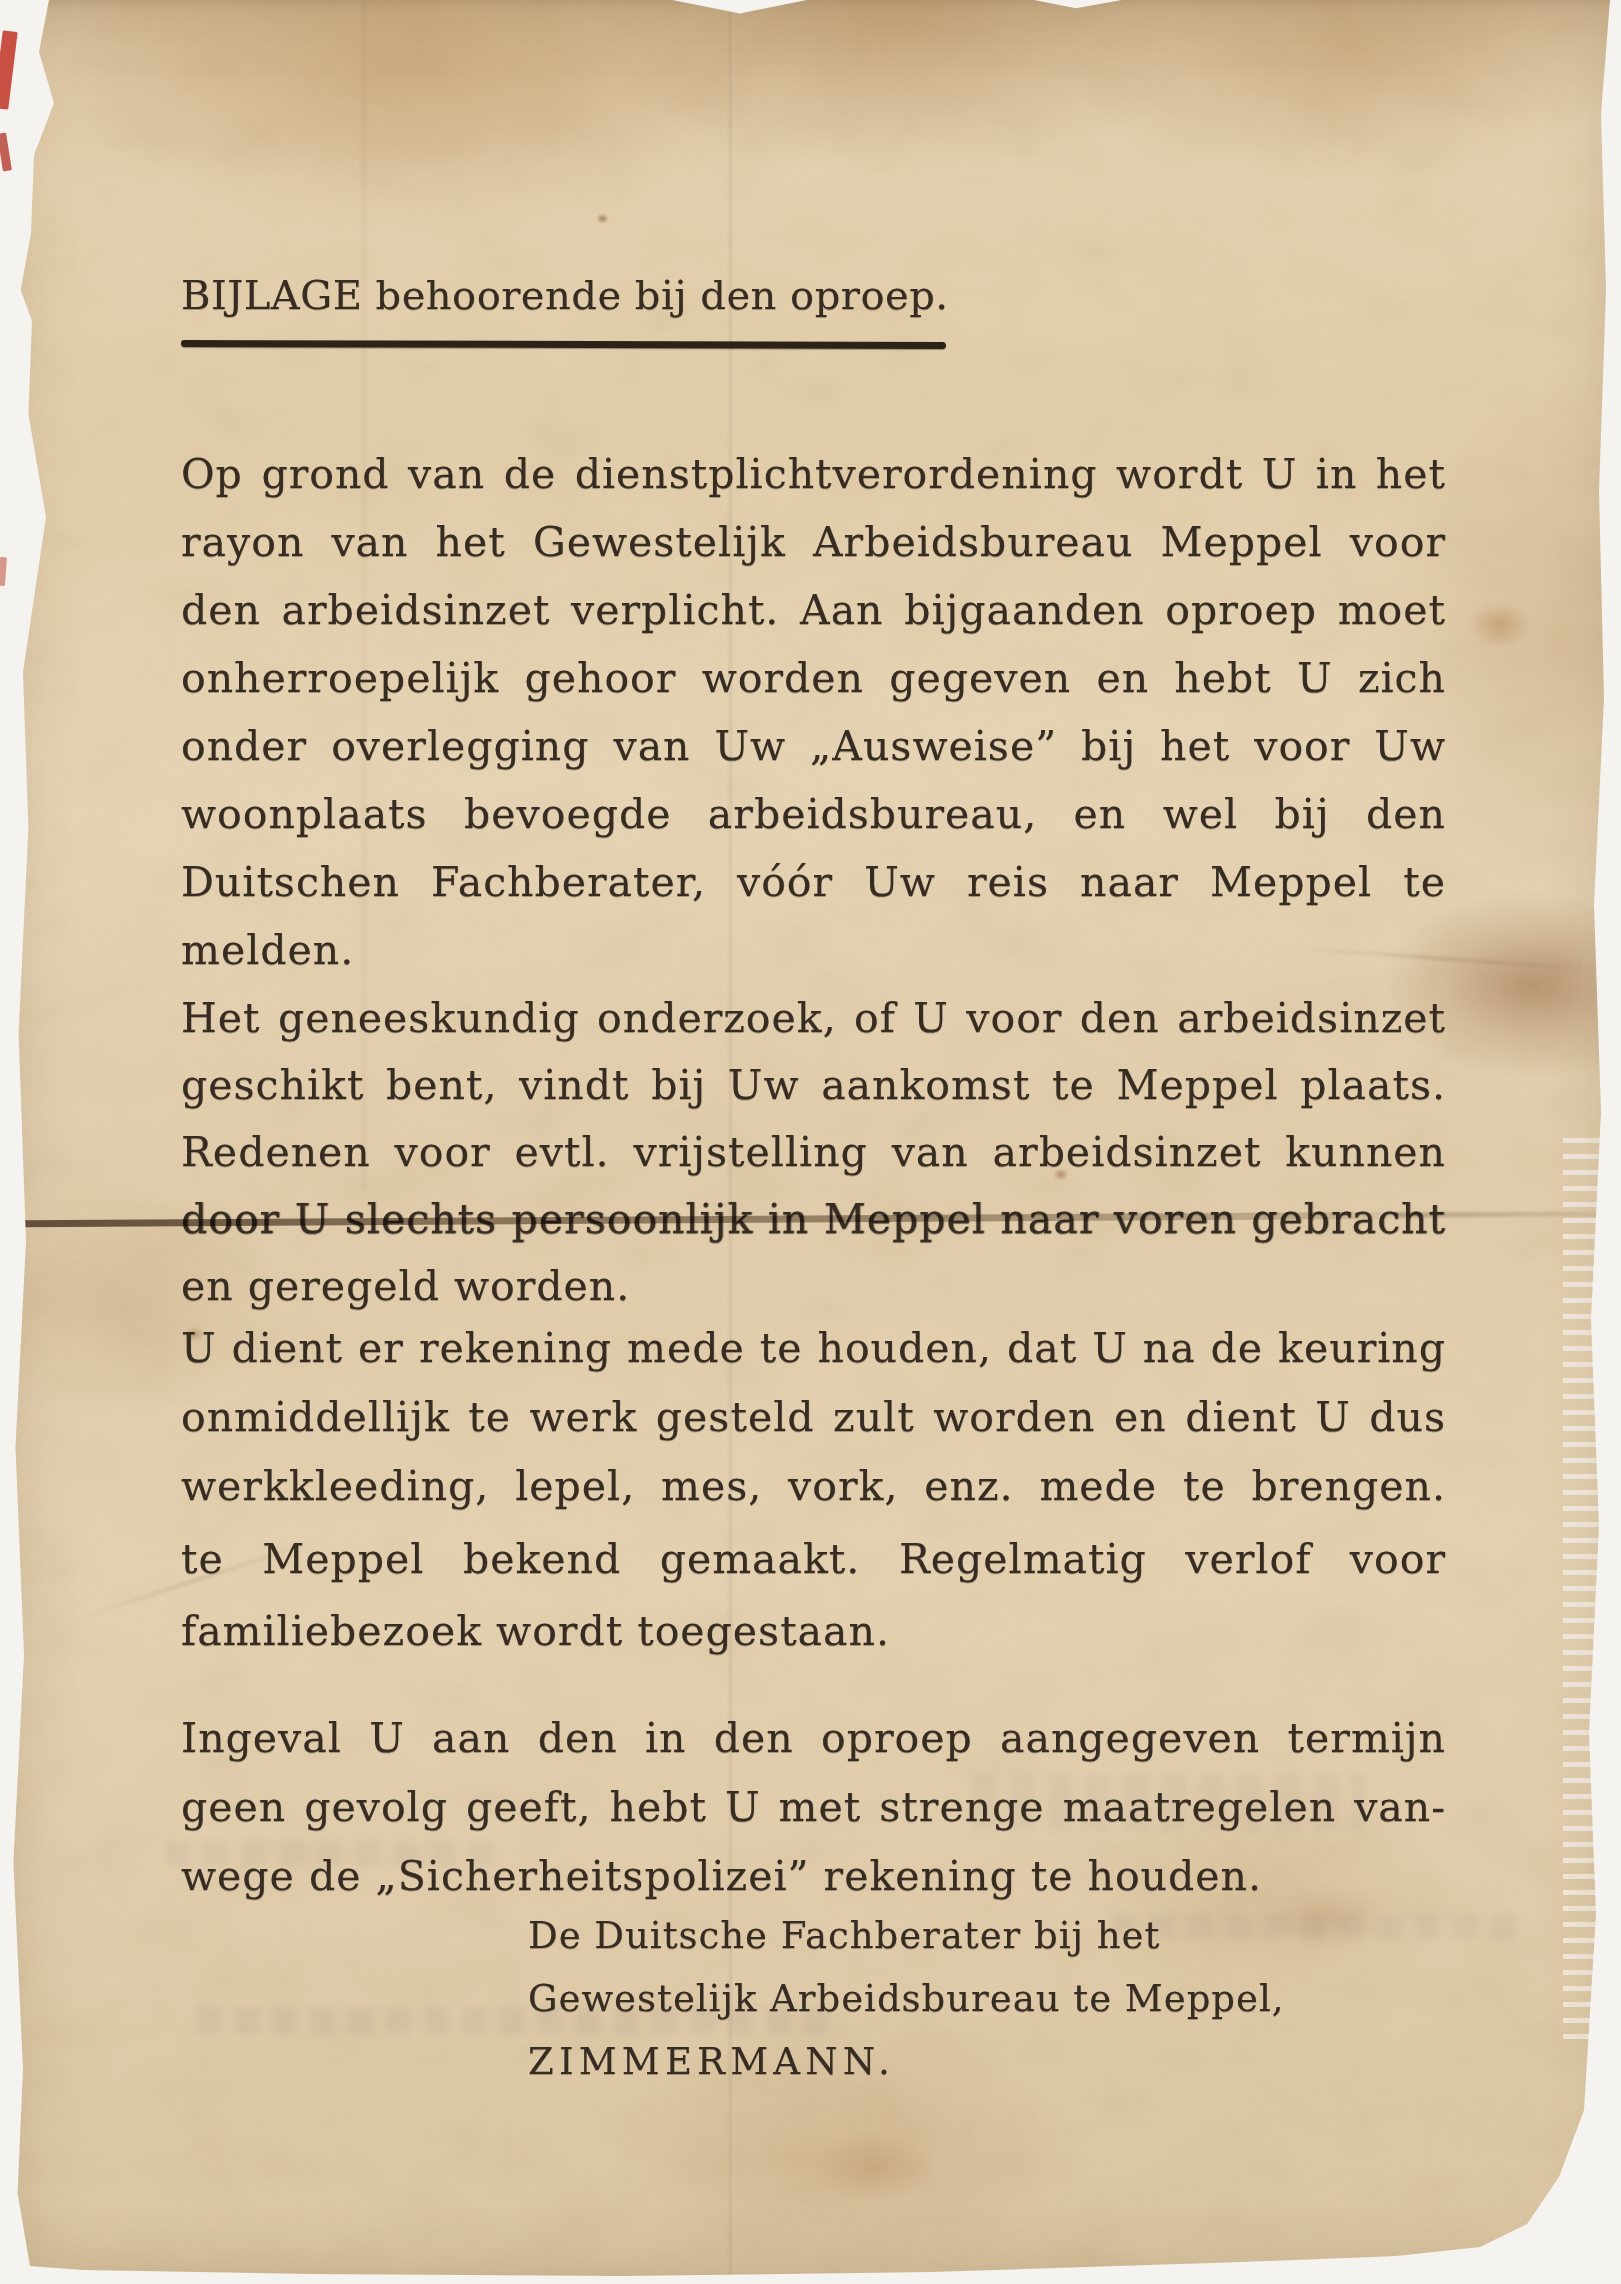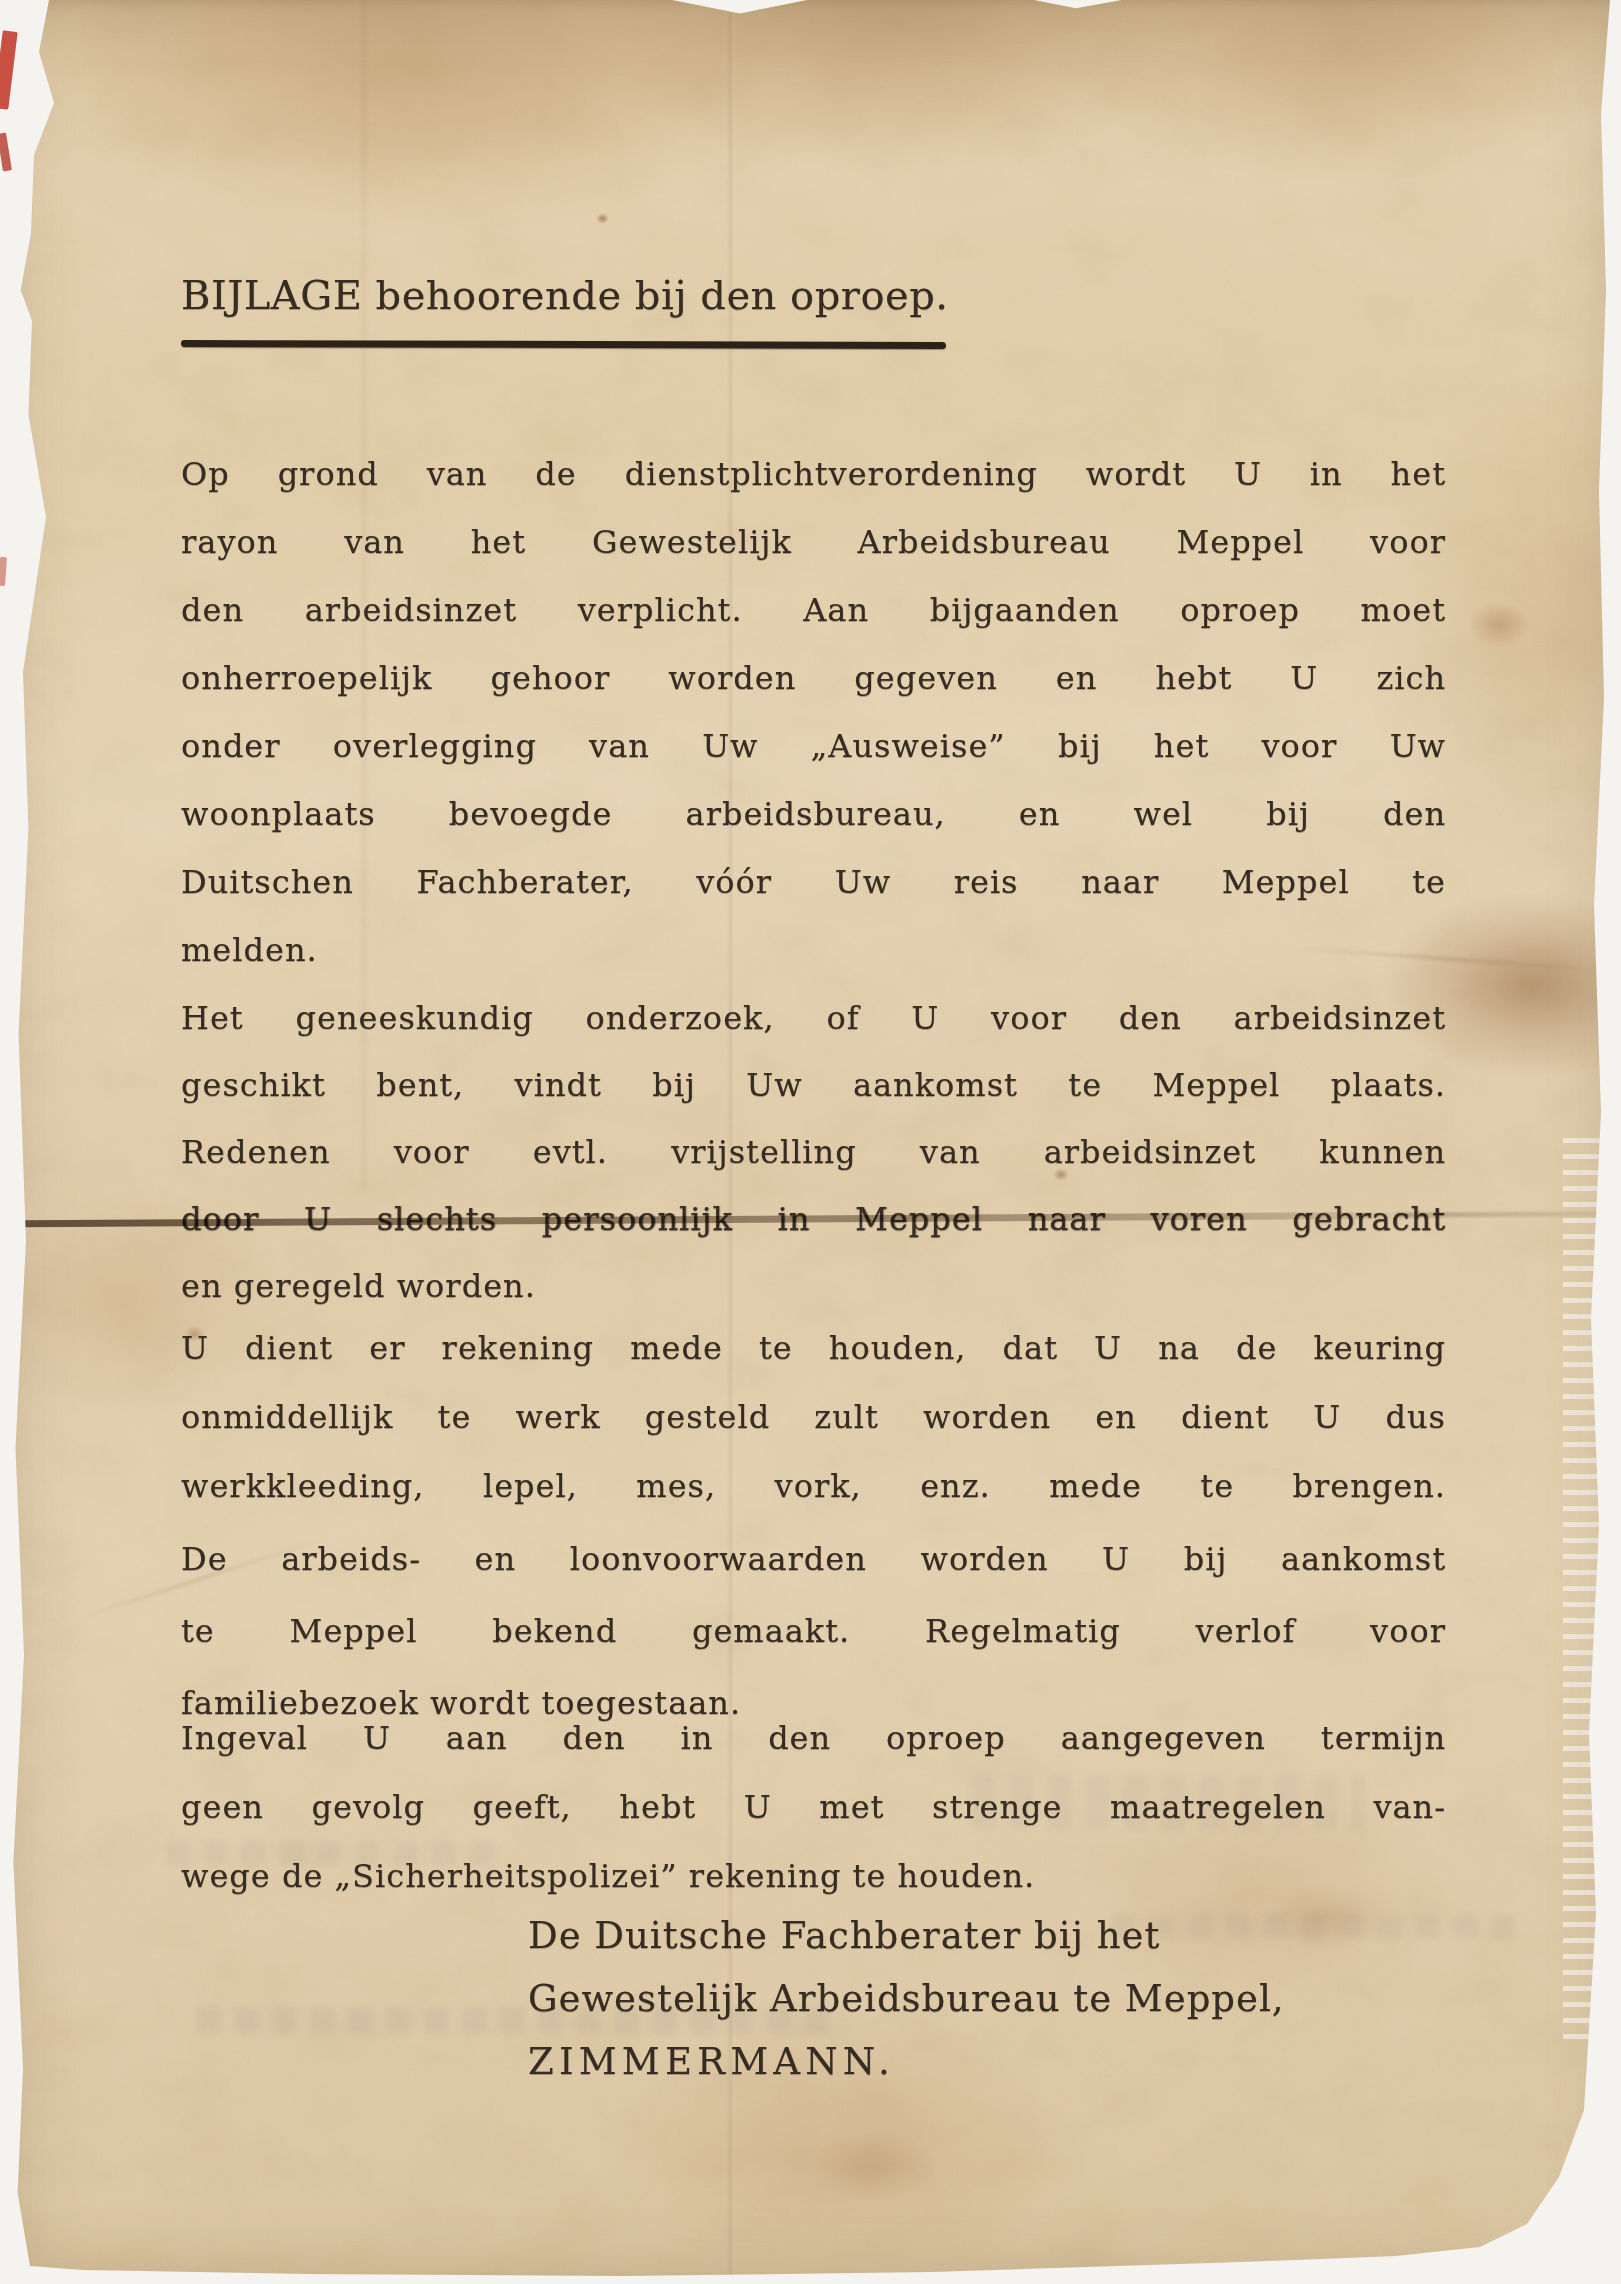--- a/index.html
+++ b/index.html
@@ -58,21 +58,21 @@
   .g4{left:1112px;top:1914px;width:403px;height:25px;opacity:0.4;}
   .redbit{position:absolute;border-radius:1.6px;}
   .r1{left:-2.1px;top:31px;width:14.5px;height:78px;background:#c23a2b;transform:rotate(7deg);opacity:0.88;}
   .r2{left:0px;top:133px;width:9.3px;height:38px;background:#b5392e;transform:rotate(-9deg);opacity:0.8;}
   .r3{left:-1px;top:557px;width:7.2px;height:29px;background:#c04a38;transform:rotate(4deg);opacity:0.55;}
 
   .ink{color:#362c21;text-shadow:0 1px 0.5px rgba(54,44,33,0.35),0.5px 0 0.5px rgba(54,44,33,0.22);}
   .title{position:absolute;left:181px;top:272px;font-size:40px;font-weight:normal;letter-spacing:0.5px;white-space:nowrap;}
   .title-underline{position:absolute;left:181px;top:341px;width:765px;height:7.2px;background:#2c2318;
     border-radius:3.6px;transform:rotate(0.15deg);box-shadow:0 1px 1px rgba(44,35,24,0.4);}
-  .para{position:absolute;left:181px;width:1265px;font-size:32px;letter-spacing:1px;}
+  .para{position:absolute;left:181px;width:1265px;font-size:41px;letter-spacing:1px;}
   .para .line{text-align:justify;text-align-last:justify;white-space:nowrap;}
   .para .line.last{text-align:right;text-align-last:left;}
   .p1{top:440px;line-height:68px;}
   .p2{top:985px;line-height:67px;}
   .p3{top:1314px;line-height:69px;}
   .p4{top:1523px;line-height:72px;}
   .p5{top:1704px;line-height:69px;}
   .smudged{text-shadow:0 1px 1px rgba(54,44,33,0.6),1px 0 1px rgba(54,44,33,0.4);}
   .sig{position:absolute;left:528px;top:1904px;width:931px;text-align:left;font-size:37px;line-height:63px;letter-spacing:1px;}
   .sig .zimmer{letter-spacing:5.2px;}
@@ -140,21 +140,20 @@
       <div class="line last">en geregeld worden.</div>
     </div>
 
     <div class="para p3 ink">
       <div class="line">U dient er rekening mede te houden, dat U na de keuring</div>
       <div class="line">onmiddellijk te werk gesteld zult worden en dient U dus</div>
       <div class="line">werkkleeding, lepel, mes, vork, enz. mede te brengen.</div>
     </div>
 
     <div class="para p4 ink">
-      <div class="line">De arbeids- en loonvoorwaarden worden U bij aankomst</div>
       <div class="line">te Meppel bekend gemaakt. Regelmatig verlof voor</div>
       <div class="line last">familiebezoek wordt toegestaan.</div>
     </div>
 
     <div class="para p5 ink">
       <div class="line">Ingeval U aan den in den oproep aangegeven termijn</div>
       <div class="line">geen gevolg geeft, hebt U met strenge maatregelen van-</div>
       <div class="line last">wege de „Sicherheitspolizei” rekening te houden.</div>
     </div>
 

